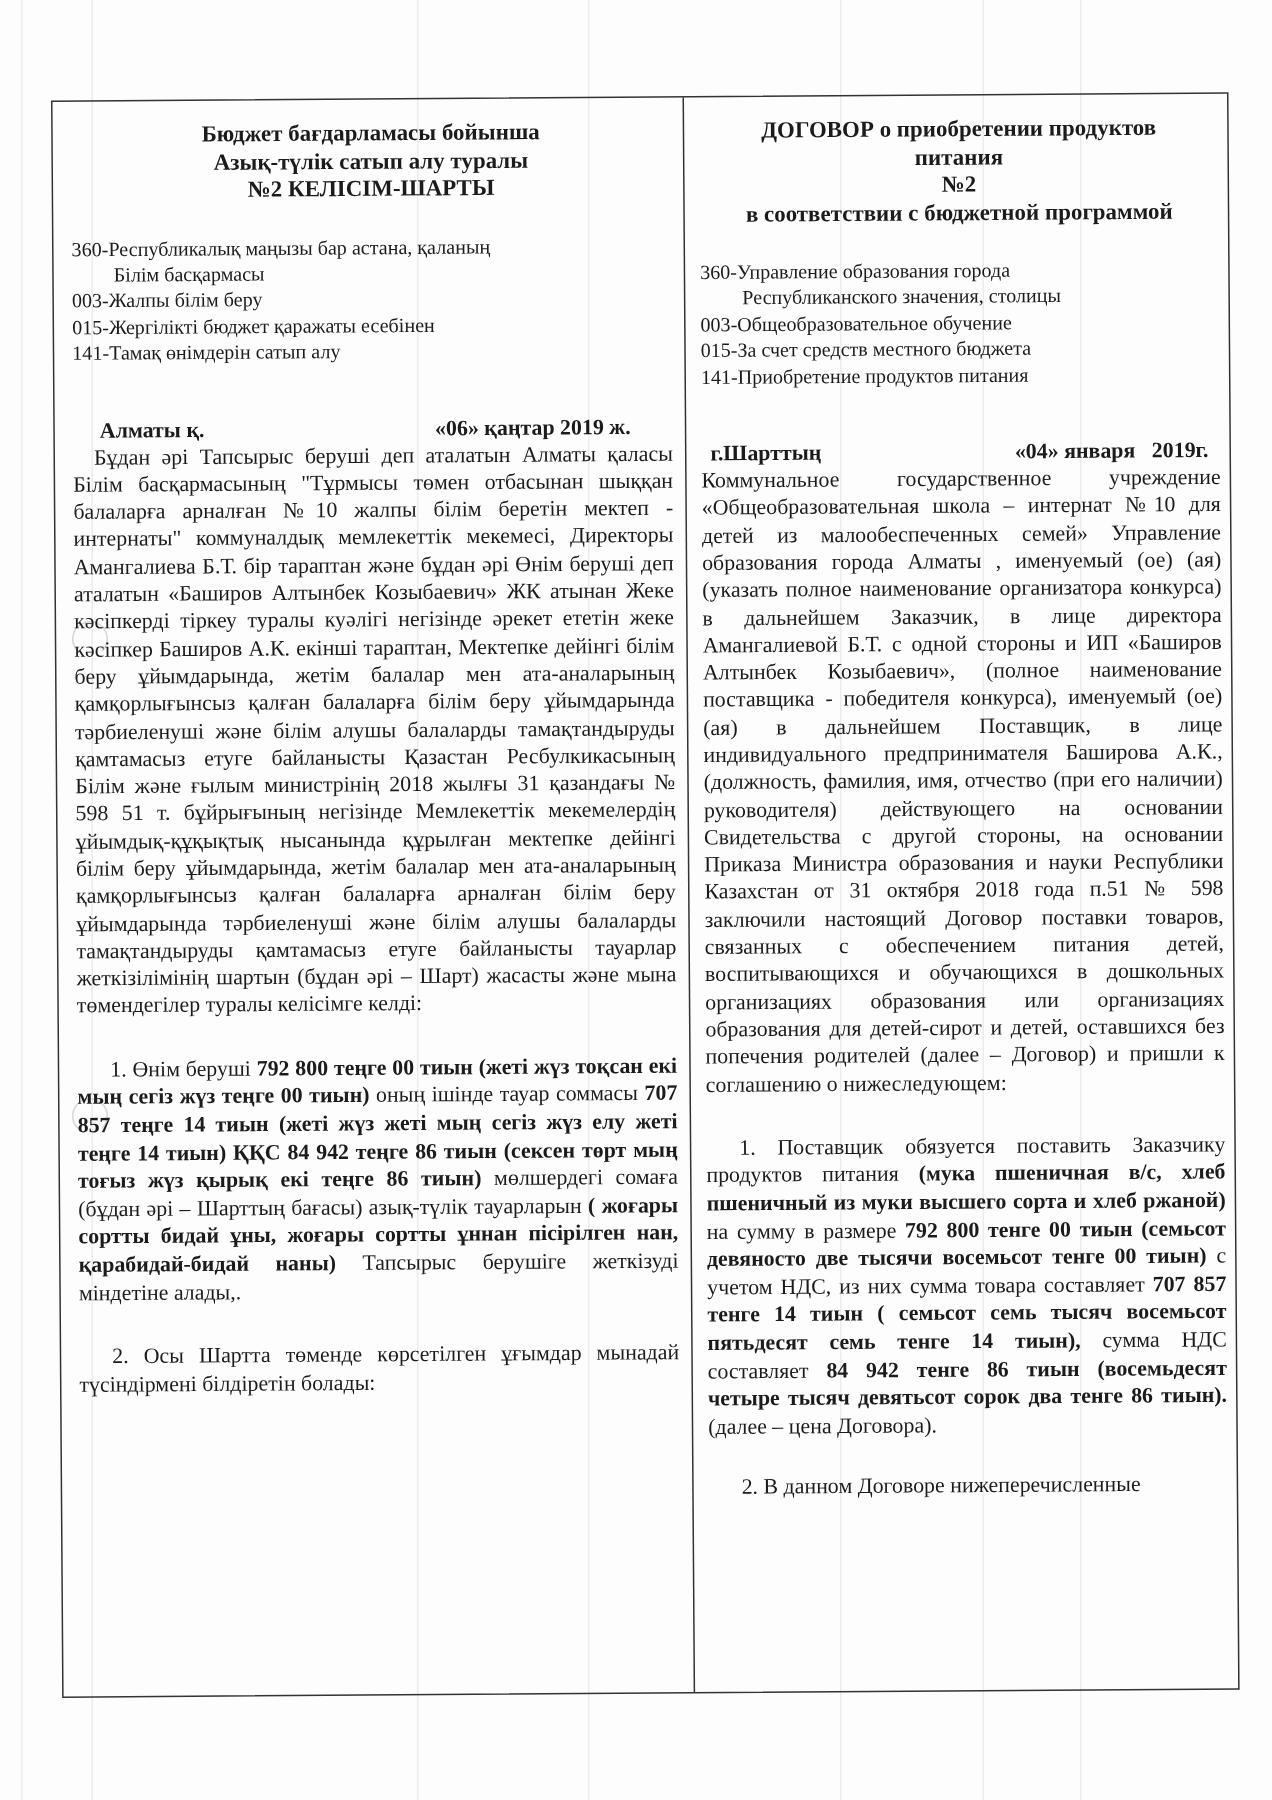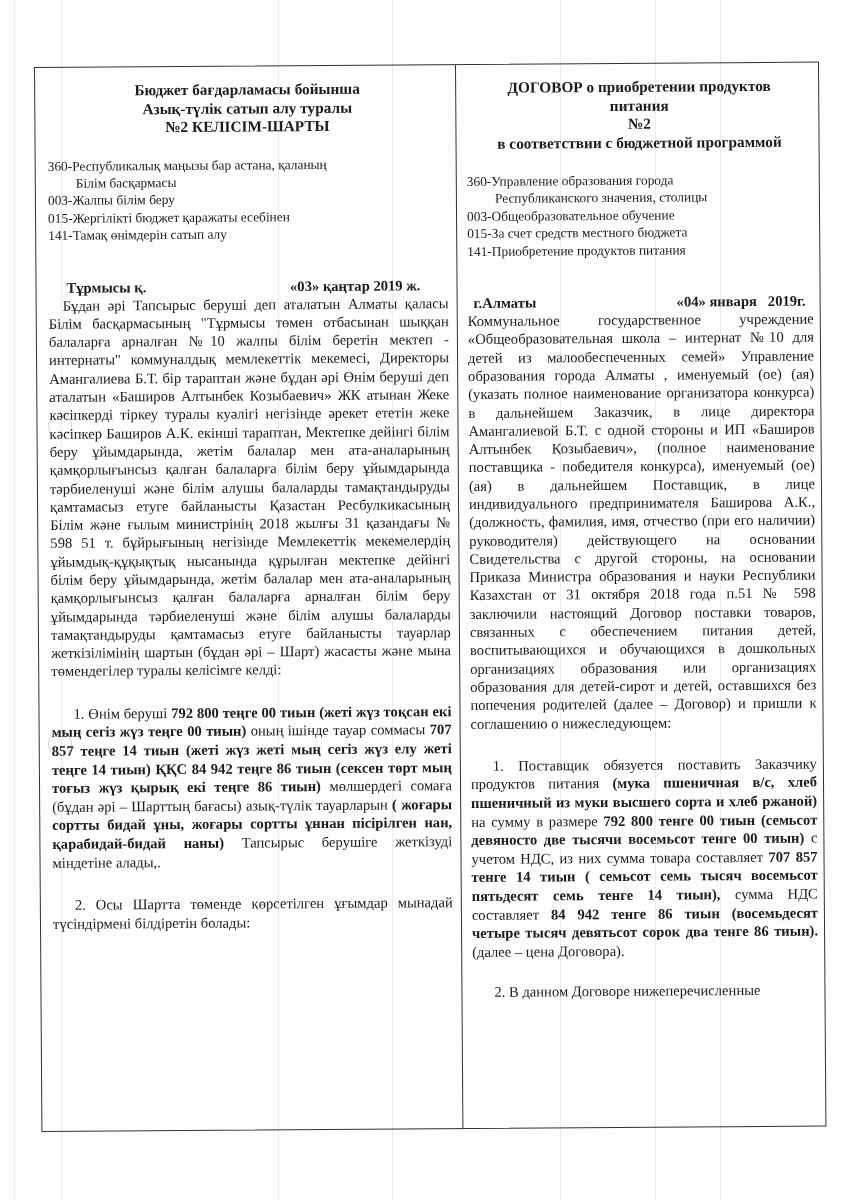--- a/index.html
+++ b/index.html
@@ -76,22 +76,22 @@
       <span>№2 КЕЛІСІМ-ШАРТЫ</span>
     </div>
     <div class="codes">
       <div>360-Республикалық маңызы бар астана, қаланың</div>
       <div class="indent">Білім басқармасы</div>
       <div>003-Жалпы білім беру</div>
       <div>015-Жергілікті бюджет қаражаты есебінен</div>
       <div>141-Тамақ өнімдерін сатып алу</div>
     </div>
     <div class="date-line">
-      <span>Тұрмысы қ.</span>
-      <span>«03» қаңтар 2019 ж.</span>
+      <span>Алматы қ.</span>
+      <span>«06» қаңтар 2019 ж.</span>
     </div>
     <p class="body first">Бұдан әрі Тапсырыс беруші деп аталатын Алматы қаласы Білім басқармасының "Тұрмысы төмен отбасынан шыққан балаларға арналған №10 жалпы білім беретін мектеп - интернаты" коммуналдық мемлекеттік мекемесі, Директоры Амангалиева Б.Т. бір тараптан және бұдан әрі Өнім беруші деп аталатын «Баширов Алтынбек Козыбаевич» ЖК атынан Жеке кәсіпкерді тіркеу туралы куәлігі негізінде әрекет ететін жеке кәсіпкер Баширов А.К. екінші тараптан, Мектепке дейінгі білім беру ұйымдарында, жетім балалар мен ата-аналарының қамқорлығынсыз қалған балаларға білім беру ұйымдарында тәрбиеленуші және білім алушы балаларды тамақтандыруды қамтамасыз етуге байланысты Қазастан Ресбулкикасының Білім және ғылым министрінің 2018 жылғы 31 қазандағы № 598 51 т. бұйрығының негізінде Мемлекеттік мекемелердің ұйымдық-құқықтық нысанында құрылған мектепке дейінгі білім беру ұйымдарында, жетім балалар мен ата-аналарының қамқорлығынсыз қалған балаларға арналған білім беру ұйымдарында тәрбиеленуші және білім алушы балаларды тамақтандыруды қамтамасыз етуге байланысты тауарлар жеткізілімінің шартын (бұдан әрі – Шарт) жасасты және мына төмендегілер туралы келісімге келді:</p>
     <p class="item"><span>1. Өнім беруші </span><b>792 800  теңге 00 тиын (жеті жүз тоқсан екі мың сегіз жүз теңге 00 тиын)</b><span> оның ішінде тауар соммасы </span><b>707 857 теңге 14 тиын (жеті жүз жеті мың сегіз жүз елу жеті теңге  14 тиын) ҚҚС  84 942 теңге 86 тиын (сексен төрт мың тоғыз жүз қырық екі теңге 86 тиын)</b><span> мөлшердегі сомаға (бұдан әрі – Шарттың бағасы) азық-түлік тауарларын </span><b>( жоғары сортты бидай ұны, жоғары сортты ұннан пісірілген нан, қарабидай-бидай наны)</b><span> Тапсырыс берушіге жеткізуді міндетіне алады,.</span></p>
     <p class="item">2. Осы Шартта төменде көрсетілген ұғымдар мынадай түсіндірмені білдіретін болады:</p>
   </div>
 
   <div class="col ru">
     <div class="title">
       <span>ДОГОВОР о приобретении продуктов</span>
       <span>питания</span>
@@ -99,21 +99,21 @@
       <span>в соответствии с бюджетной программой</span>
     </div>
     <div class="codes">
       <div>360-Управление образования города</div>
       <div class="indent">Республиканского значения, столицы</div>
       <div>003-Общеобразовательное обучение</div>
       <div>015-За счет средств местного бюджета</div>
       <div>141-Приобретение продуктов питания</div>
     </div>
     <div class="date-line">
-      <span>г.Алматы</span>
+      <span>г.Шарттың</span>
       <span style="white-space:pre">«04» января   2019г.</span>
     </div>
     <p class="body">Коммунальное государственное учреждение «Общеобразовательная школа – интернат №10 для детей из малообеспеченных семей» Управление образования города Алматы , именуемый (ое) (ая) (указать полное наименование организатора конкурса) в дальнейшем Заказчик, в лице директора Амангалиевой Б.Т. с одной стороны и ИП «Баширов Алтынбек Козыбаевич», (полное наименование поставщика - победителя конкурса), именуемый (ое) (ая) в дальнейшем Поставщик, в лице индивидуального предпринимателя Баширова А.К., (должность, фамилия, имя, отчество (при его наличии) руководителя) действующего на основании Свидетельства с другой стороны, на основании Приказа Министра образования и науки Республики Казахстан от 31 октября 2018 года п.51  № 598 заключили настоящий Договор поставки товаров, связанных с обеспечением питания детей, воспитывающихся и обучающихся в дошкольных организациях образования или организациях образования для детей-сирот и детей, оставшихся без попечения родителей (далее – Договор) и пришли к соглашению о нижеследующем:</p>
     <p class="item"><span>1. Поставщик обязуется поставить Заказчику продуктов питания </span><b>(мука пшеничная в/с, хлеб пшеничный из муки высшего сорта и хлеб ржаной)</b><span> на сумму в размере </span><b>792 800 тенге 00 тиын (семьсот девяносто две тысячи восемьсот тенге 00 тиын)</b><span> с учетом НДС, из них сумма товара составляет </span><b>707 857 тенге 14 тиын ( семьсот семь тысяч восемьсот пятьдесят семь  тенге 14 тиын),</b><span> сумма НДС составляет </span><b>84 942 тенге 86 тиын (восемьдесят четыре тысяч девятьсот сорок два тенге 86 тиын).</b><span> (далее – цена Договора).</span></p>
     <p class="item last">2. В данном Договоре нижеперечисленные</p>
   </div>
 
 </div>
 
 </body></html>

